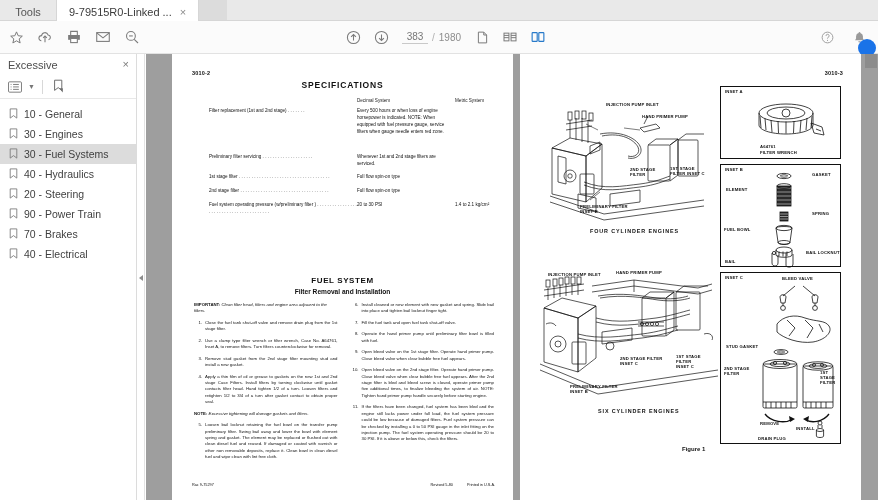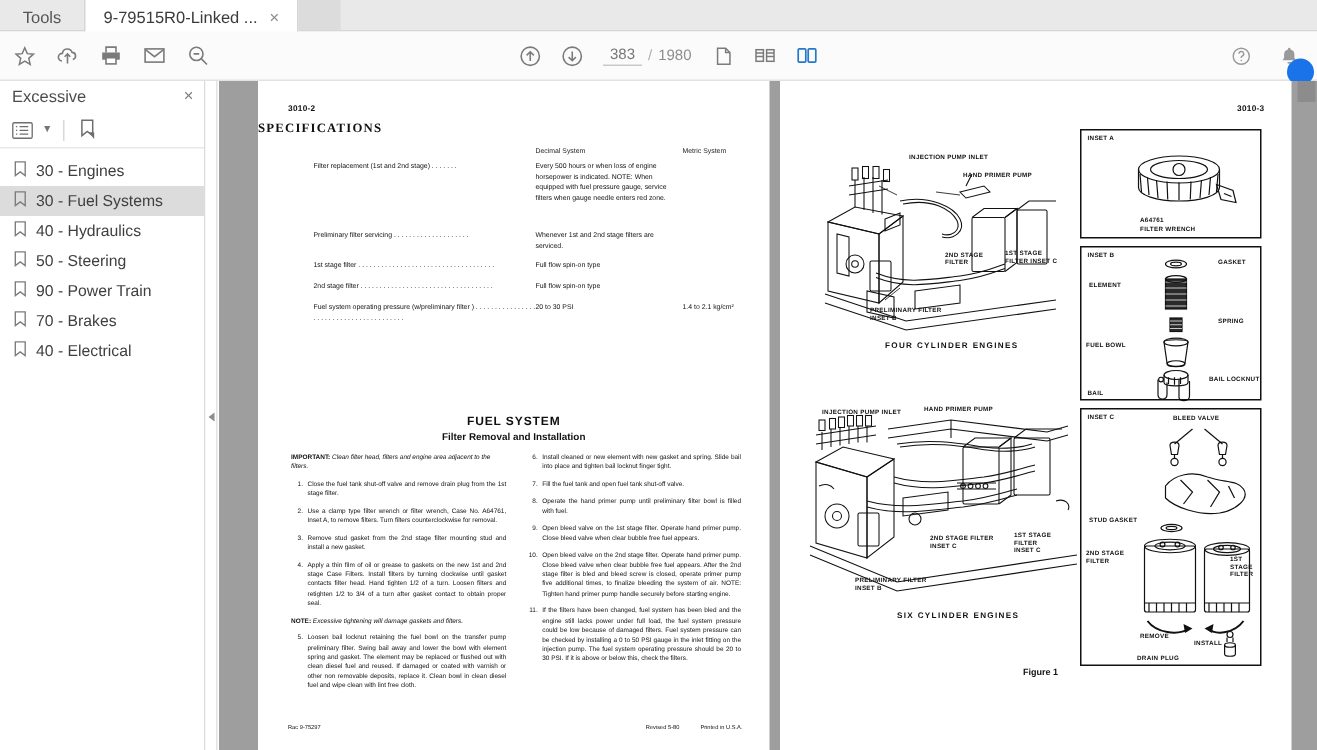--- a/index.html
+++ b/index.html
@@ -107,21 +107,21 @@
     position:absolute; right:0; top:0; width:14px; height:446px; background:#9e9e9e;
   }
   .vscroll .thumb { position:absolute; top:0; left:1px; width:12px; height:14px; background:#8c8c8c; }
 
   
   .pg-inner { position:relative; width:100%; height:100%; padding:0; }
   .folio {
     position:absolute; font-size:5.5px; color:#111; font-weight:bold; letter-spacing:.2px;
   }
   .pg-title {
-    font-size:8.5px; font-weight:bold; color:#111; letter-spacing:.8px;font-family:Liberation Serif, serif;
+    text-align:center; font-size:8.5px; font-weight:bold; color:#111; letter-spacing:.8px;
   }
   .spec-table { position:absolute; left:37px; top:44px; width:290px; }
   .spec-hdr { display:flex; font-size:4.6px; color:#222; margin-bottom:1px; }
   .spec-hdr .dec { position:absolute; left:148px; }
   .spec-hdr .met { position:absolute; left:246px; }
   .spec-row { position:relative; margin-bottom:6px; font-size:4.6px; color:#111; line-height:1.55; }
   .spec-row .lbl { position:absolute; left:0; top:0; width:148px; }
   .spec-row .val { position:absolute; left:148px; top:0; width:88px; }
   .spec-row .met { position:absolute; left:246px; top:0; width:56px; text-align:left; }
   .ital { font-style:italic; }
@@ -279,39 +279,45 @@
           <path d="M2.6 1.2h7.2v10.2L6.2 8.6 2.6 11.4z"></path>
           <path d="M7.2 9.2l3.6 4.4V9.2z" fill="#6e6e6e" stroke="none"></path>
         </svg>
       </div>
     </div>
     <div class="bm-list">
         <div class="bm-item">
           <span class="bm-glyph"><svg width="9" height="11" viewBox="0 0 9 11" fill="none" stroke="#7d7d7d" stroke-width="0.9">
               <path d="M1.2 0.9h6.6v9.2L4.5 7.6 1.2 10.1z"></path>
             </svg></span>
+          <span>10 - General</span>
+        </div>
+        <div class="bm-item">
+          <span class="bm-glyph"><svg width="9" height="11" viewBox="0 0 9 11" fill="none" stroke="#7d7d7d" stroke-width="0.9">
+              <path d="M1.2 0.9h6.6v9.2L4.5 7.6 1.2 10.1z"></path>
+            </svg></span>
           <span>30 - Engines</span>
         </div>
         <div class="bm-item active">
           <span class="bm-glyph"><svg width="9" height="11" viewBox="0 0 9 11" fill="none" stroke="#7d7d7d" stroke-width="0.9">
               <path d="M1.2 0.9h6.6v9.2L4.5 7.6 1.2 10.1z"></path>
             </svg></span>
           <span>30 - Fuel Systems</span>
         </div>
         <div class="bm-item">
           <span class="bm-glyph"><svg width="9" height="11" viewBox="0 0 9 11" fill="none" stroke="#7d7d7d" stroke-width="0.9">
               <path d="M1.2 0.9h6.6v9.2L4.5 7.6 1.2 10.1z"></path>
             </svg></span>
           <span>40 - Hydraulics</span>
         </div>
         <div class="bm-item">
           <span class="bm-glyph"><svg width="9" height="11" viewBox="0 0 9 11" fill="none" stroke="#7d7d7d" stroke-width="0.9">
               <path d="M1.2 0.9h6.6v9.2L4.5 7.6 1.2 10.1z"></path>
             </svg></span>
-          <span>50 - Steering</span>
+          <span>20 - Steering</span>
         </div>
         <div class="bm-item">
           <span class="bm-glyph"><svg width="9" height="11" viewBox="0 0 9 11" fill="none" stroke="#7d7d7d" stroke-width="0.9">
               <path d="M1.2 0.9h6.6v9.2L4.5 7.6 1.2 10.1z"></path>
             </svg></span>
           <span>90 - Power Train</span>
         </div>
         <div class="bm-item">
           <span class="bm-glyph"><svg width="9" height="11" viewBox="0 0 9 11" fill="none" stroke="#7d7d7d" stroke-width="0.9">
               <path d="M1.2 0.9h6.6v9.2L4.5 7.6 1.2 10.1z"></path>

